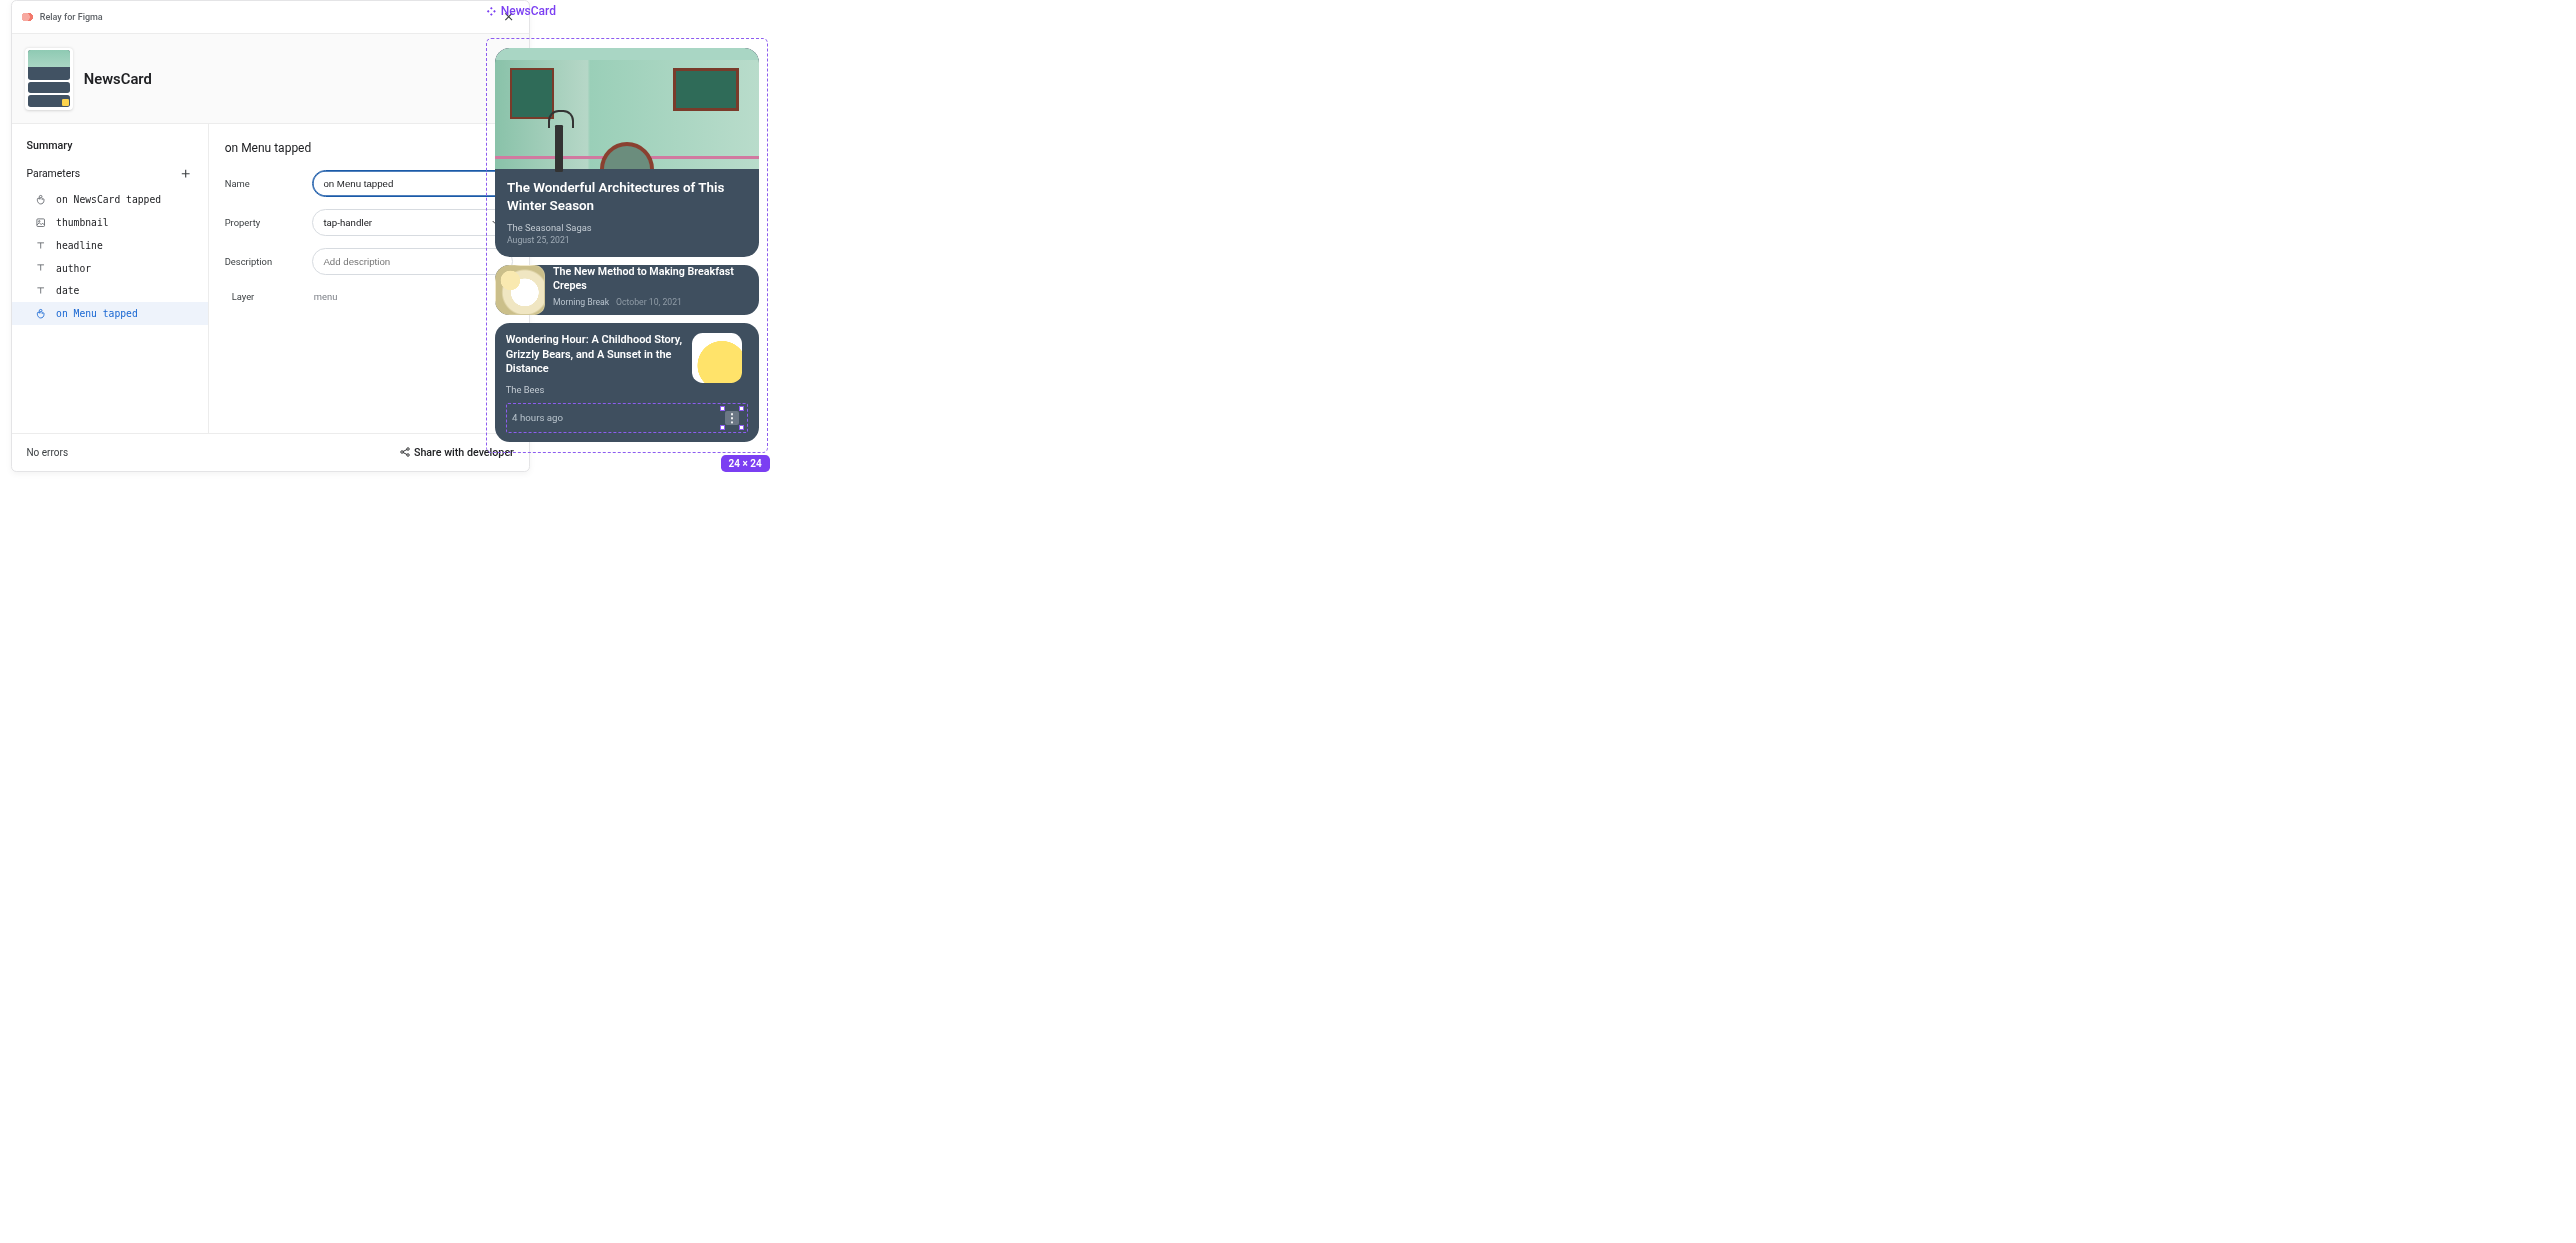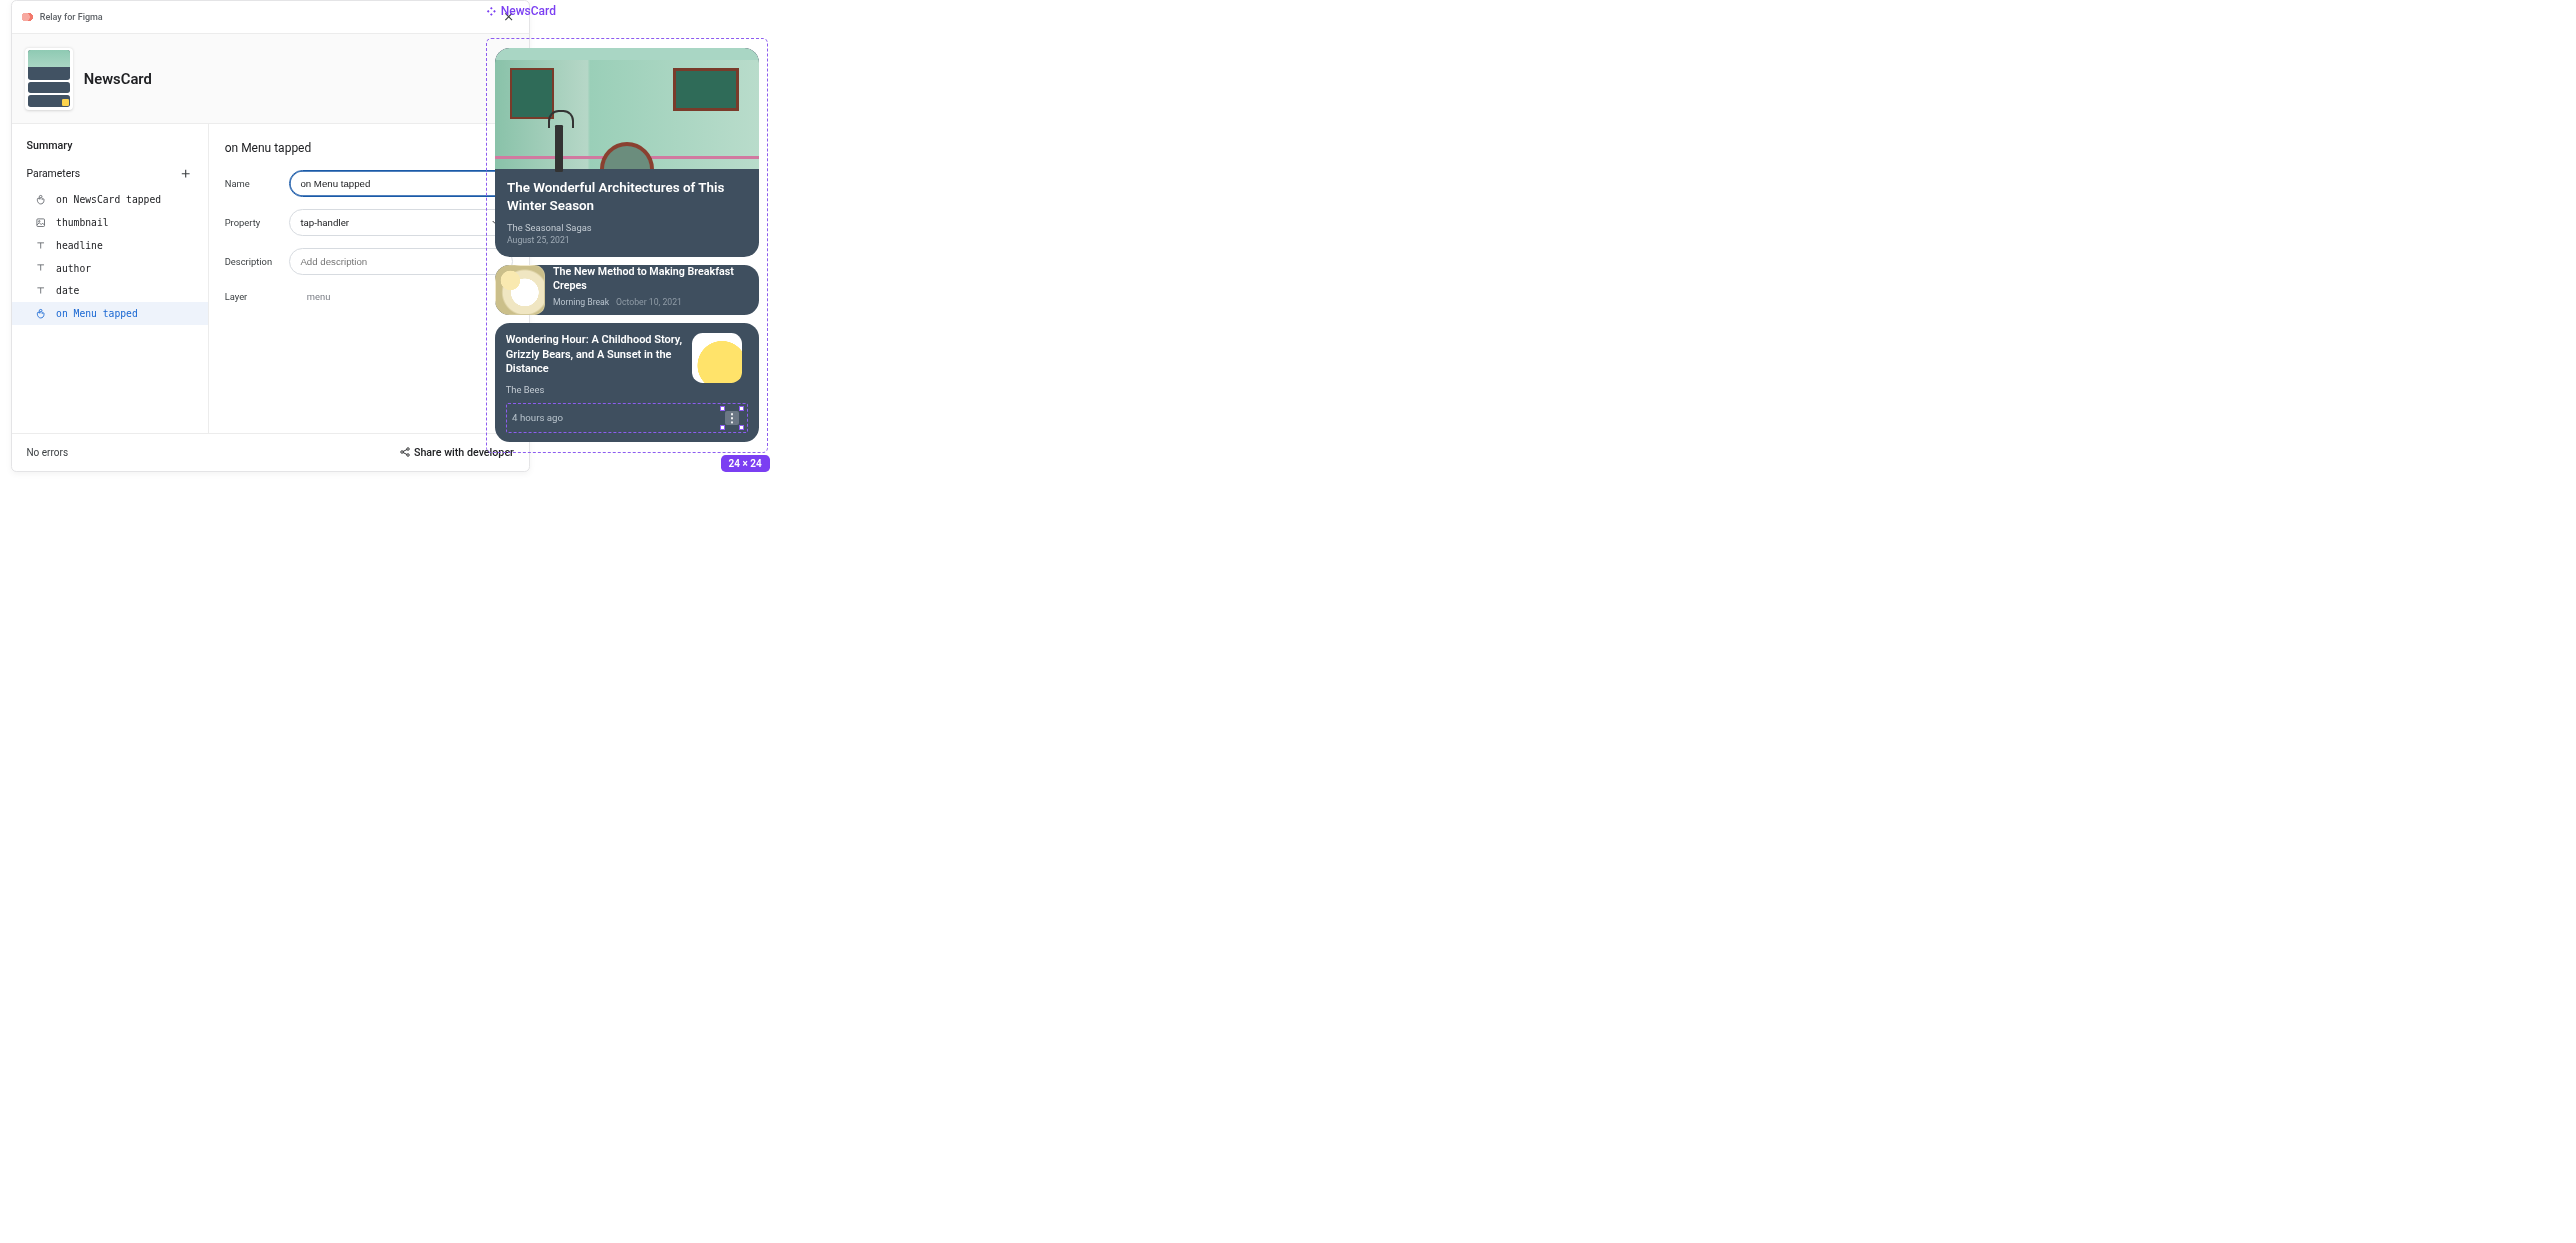--- a/index.html
+++ b/index.html
@@ -87,31 +87,31 @@
   .param-item.selected .pi-icon { color:#1967d2; }
   .pi-icon { width:12px; height:12px; color:#5f6368; display:flex; align-items:center; justify-content:center;}
   .pi-icon svg { width:11.4px; height:11.4px; }
 
   .detail {
     flex:1; padding: 14.8px 16px;
     display:flex; flex-direction:column; gap: 12px;
   }
   .detail-head { display:flex; justify-content:space-between; align-items:center; }
   .detail-title { font-size:12px; font-weight:400; }
-  .field-row { display:flex; align-items:center; gap:2px; }
+  .field-row { display:flex; align-items:center; gap:25px; }
   .field-label { width:62px; color:#3c4043; font-size:9.4px; }
   .field-ctrl { flex:1; }
   .input, .select, .textish {
     width:100%; height:27px; border:0.7px solid #d7dbe0; border-radius:13.4px;
     padding: 0 10.7px; font-size:9.7px; color:#202124; background:#fff;
     outline:none;
   }
   .input.focused { border-color:#1a5aa8; box-shadow: inset 0 0 0 0.7px #1a5aa8; }
   .select { display:flex; align-items:center; justify-content:space-between; cursor:pointer;}
-  .layer-row { display:flex; align-items:center; gap:9.4px; }
+  .layer-row { display:flex; align-items:center; gap:9.4px;margin-left:7px; }
   .layer-val { flex:1; color:#7a7e85; padding-left:10.7px; }
 
   .panel-footer {
     border-top:0.7px solid #ececec;
     display:flex; justify-content:space-between; align-items:center;
     padding: 12px 14.8px;
   }
   .footer-status { font-size:10px; font-weight:400; color:#3c4043;text-align:center; }
   .share-link { display:flex; gap:3px; font-size:10.7px; font-weight:500; cursor:pointer; color:#202124;}
 

